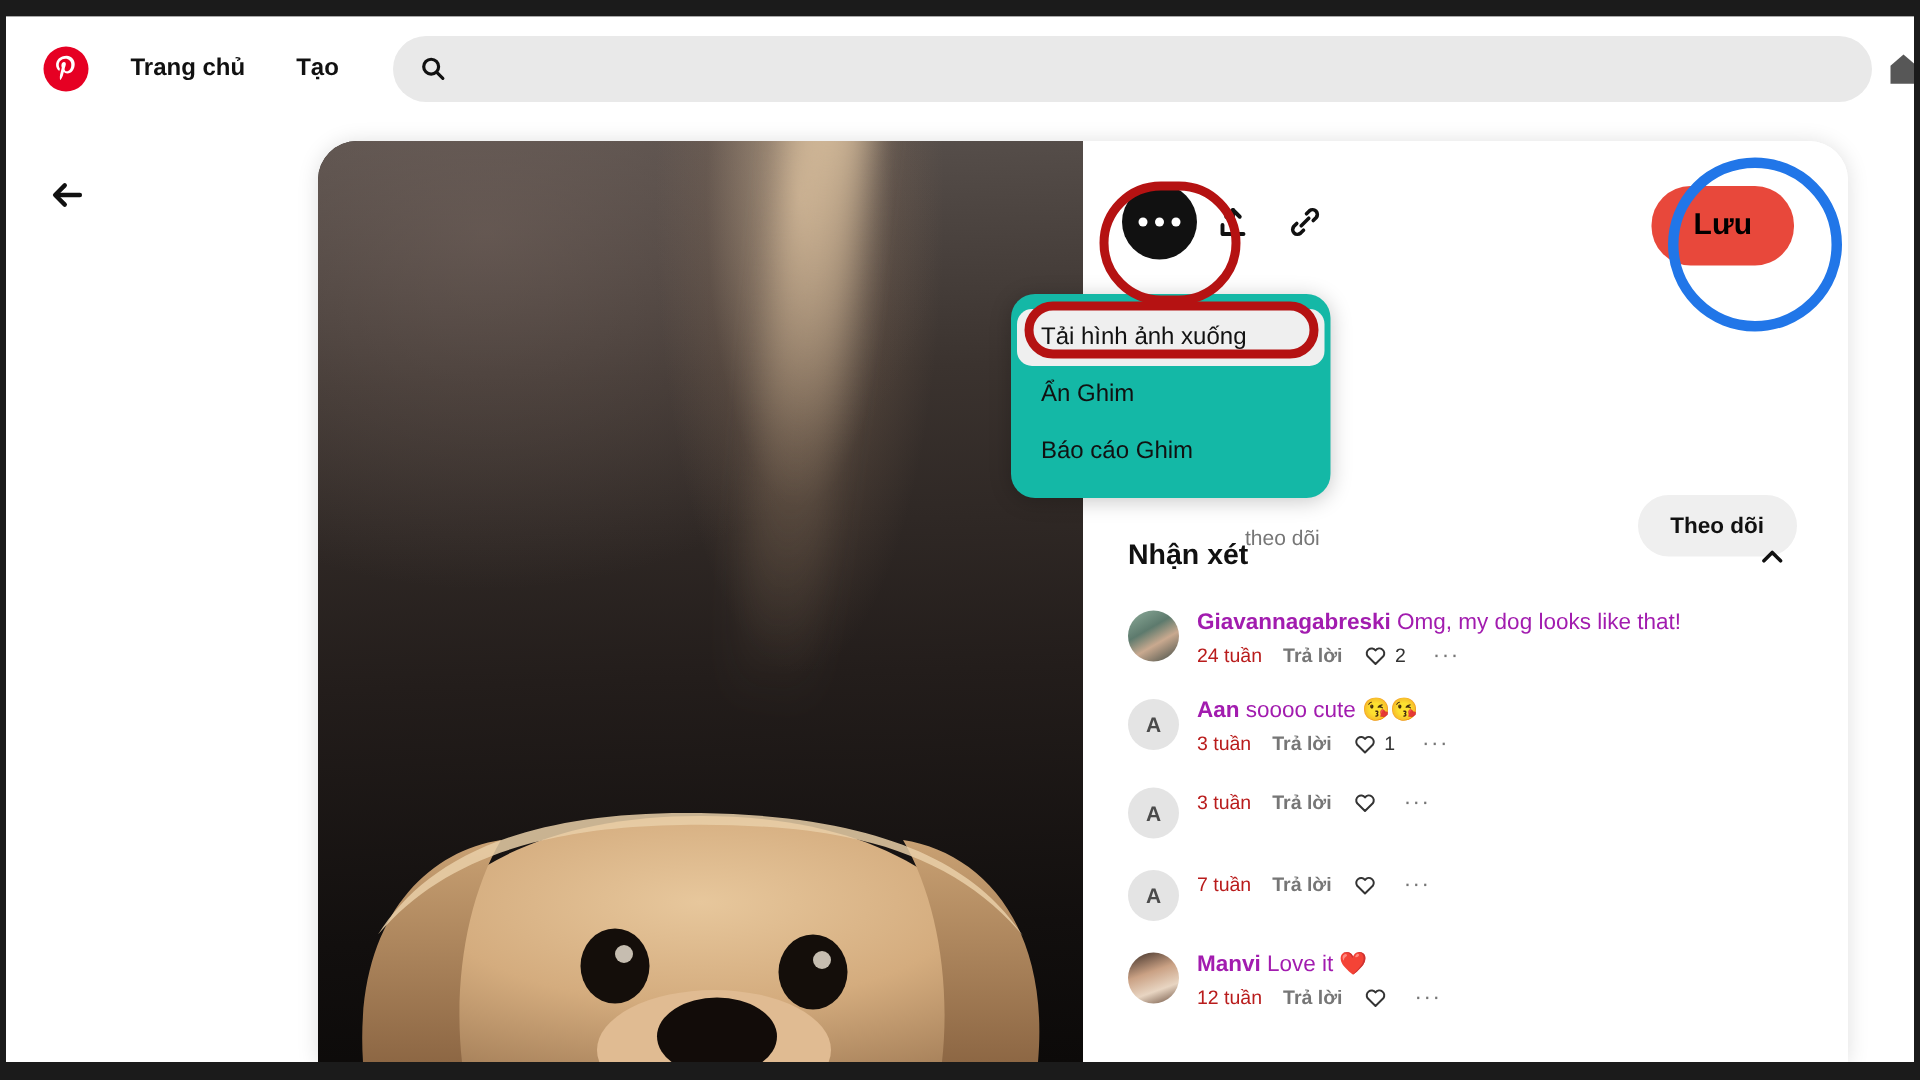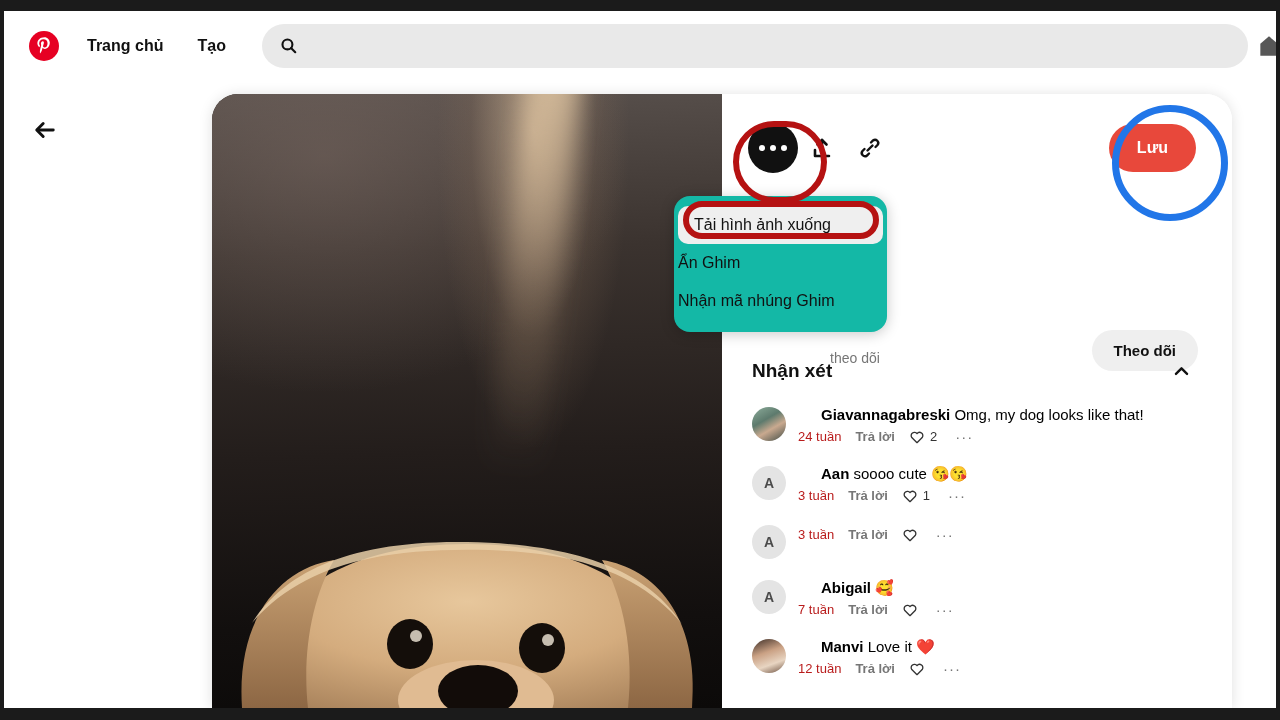--- a/index.html
+++ b/index.html
@@ -126,22 +126,22 @@
     cursor: pointer; border: 0; background: transparent;
   }
   #more-btn { background: #111111; width: 50px; height: 50px; margin-left: 6px; }
   #more-btn .dots { display: flex; gap: 5px; }
   #more-btn .dots i { width: 6px; height: 6px; border-radius: 50%; background: #fff; display: block; }
   #share-btn svg { width: 24px; height: 24px; }
   #link-btn svg { width: 24px; height: 24px; }
 
   #save-btn {
     position: absolute; right: 36px; top: 30px;
-    background: #e8483b; color: #ffffff;
-    font-size: 16px; font-weight: bold;
+    background: #e8483b; color: #000000;
+    font-size: 20px; font-weight: bold;
     border: 0; border-radius: 26px;
     padding: 15px 28px;
     cursor: pointer;
     font-family: "Liberation Sans", sans-serif;
   }
   #follow-btn {
     position: absolute; right: 34px; top: 236px;
     background: #efefef; color: #111111;
     font-size: 15px; font-weight: bold;
     border: 0; border-radius: 22px;
@@ -173,21 +173,21 @@
     width: 34px; height: 34px; border-radius: 50%;
     flex: none; margin-right: 12px; margin-top: 2px;
     background: #e4e4e4;
     display: flex; align-items: center; justify-content: center;
     font-size: 14px; font-weight: bold; color: #4b4b4b;
     overflow: hidden;
   }
   .c-avatar.photo-a { background: linear-gradient(150deg,#8fae9c 0%,#5d7a6d 38%,#c9a98f 62%,#3e4a44 100%); }
   .c-avatar.photo-b { background: linear-gradient(160deg,#3c2d26 0%,#caa184 40%,#e8d5c2 70%,#6b4f3e 100%); }
   .c-body { flex: 1; min-width: 0; }
-  .c-line1 { font-size: 15px; color: #000000; line-height: 20px; margin-left: 23px; }
+  .c-line1 { font-size: 15px; color: #a21caf; line-height: 20px; }
   .c-name { font-weight: bold; }
   .c-line2 { display: flex; align-items: center; margin-top: 3px; gap: 14px; }
   .c-time { font-size: 13px; color: #b91c1c; }
   .c-reply { font-size: 13px; color: #767676; font-weight: bold; cursor: pointer; }
   .c-like { display: flex; align-items: center; gap: 5px; cursor: pointer; }
   .c-like svg { width: 16px; height: 16px; }
   .c-like span { font-size: 13px; color: #333; }
   .c-more { font-size: 15px; color: #767676; letter-spacing: 1px; cursor: pointer; margin-left: 4px; }
 
   
@@ -212,21 +212,21 @@
   #more-menu {
     position: absolute; left: 670px; top: 185px;
     width: 213px;
     background: #14b8a6;
     border-radius: 16px;
     box-shadow: 0 2px 14px rgba(0,0,0,.22);
     padding: 10px 0 12px 0;
   }
   .menu-item {
     font-size: 16px; color: #111111;
-    padding: 8px 4px;
+    padding: 8px 20px;
     line-height: 22px;
     cursor: pointer;
     white-space: nowrap;
   }
   .menu-item.highlighted { background: #efefef; border-radius: 10px; margin: 0 4px; padding: 8px 16px; }
 </style>
 </head>
 <body>
 
 <div id="stage">
@@ -383,21 +383,20 @@
                         <path d="M12 20.5 L4.2 12.8 A4.6 4.6 0 0 1 12 7 A4.6 4.6 0 0 1 19.8 12.8 Z"></path>
                       </svg>
                     </span>
                     <span class="c-more">···</span>
                   </div>
                 </div>
               </div>
               <div class="comment">
                 <div class="c-avatar">A</div>
                 <div class="c-body">
-                  <div class="c-line1"><span class="c-name">Abigail</span><span> 🥰</span></div>
                   <div class="c-line2">
                     <span class="c-time">7 tuần</span>
                     <span class="c-reply">Trả lời</span>
                     <span class="c-like">
                       <svg viewBox="0 0 24 24" fill="none" stroke="#333" stroke-width="2" stroke-linecap="round" stroke-linejoin="round">
                         <path d="M12 20.5 L4.2 12.8 A4.6 4.6 0 0 1 12 7 A4.6 4.6 0 0 1 19.8 12.8 Z"></path>
                       </svg>
                     </span>
                     <span class="c-more">···</span>
                   </div>
@@ -422,21 +421,21 @@
             </div>
         </div>
 
       </div>
     </div>
 
     <div id="more-menu">
       <div id="menu-items">
           <div class="menu-item highlighted">Tải hình ảnh xuống</div>
           <div class="menu-item">Ẩn Ghim</div>
-          <div class="menu-item">Nhận mã nhúng Ghim</div>
+          <div class="menu-item">Báo cáo Ghim</div>
         </div>
     </div>
 
     <div class="anno" id="anno-more-ring"></div>
     <div class="anno" id="anno-menu-ring"></div>
     <div class="anno" id="anno-save-ring"></div>
 
   </div>
 </div>
 

